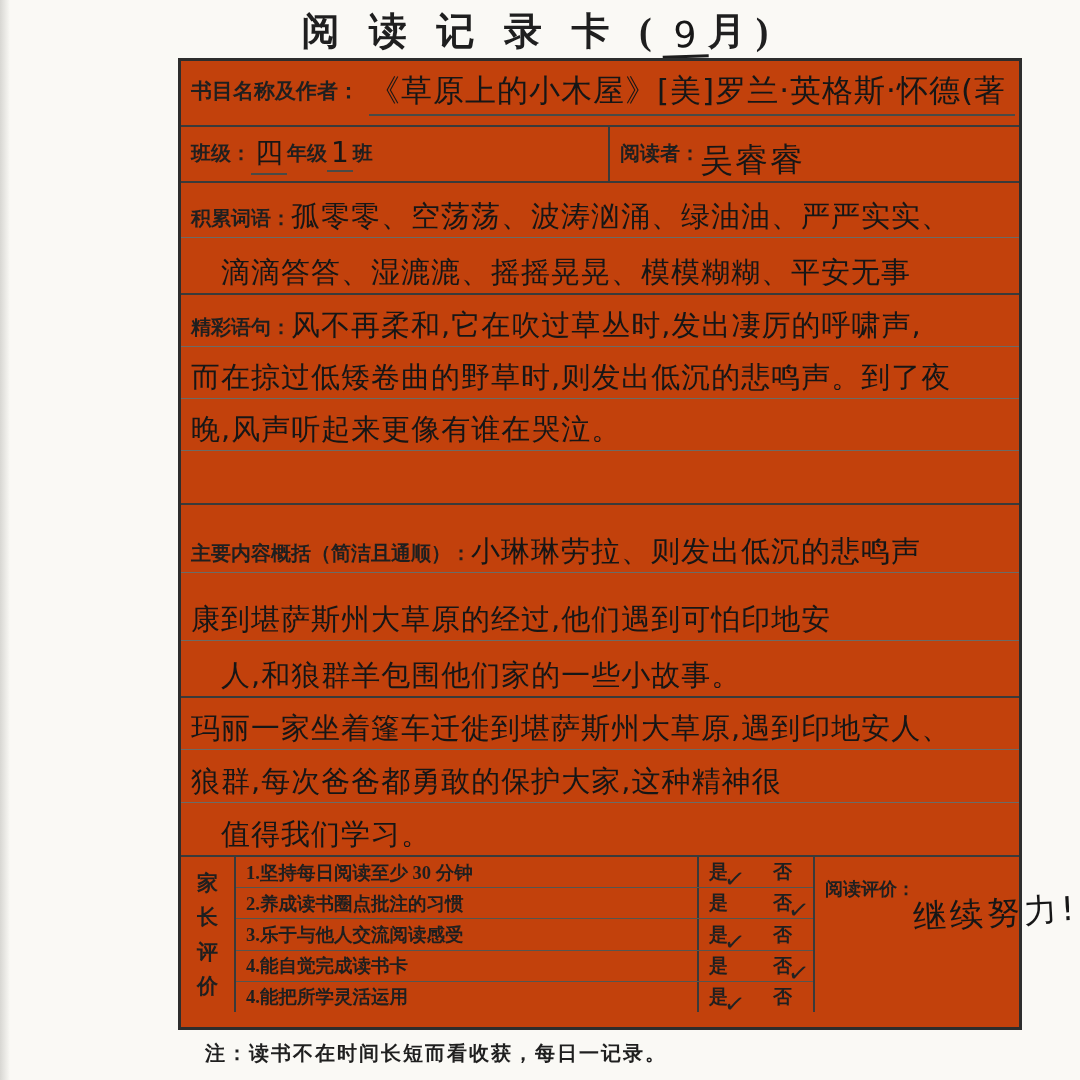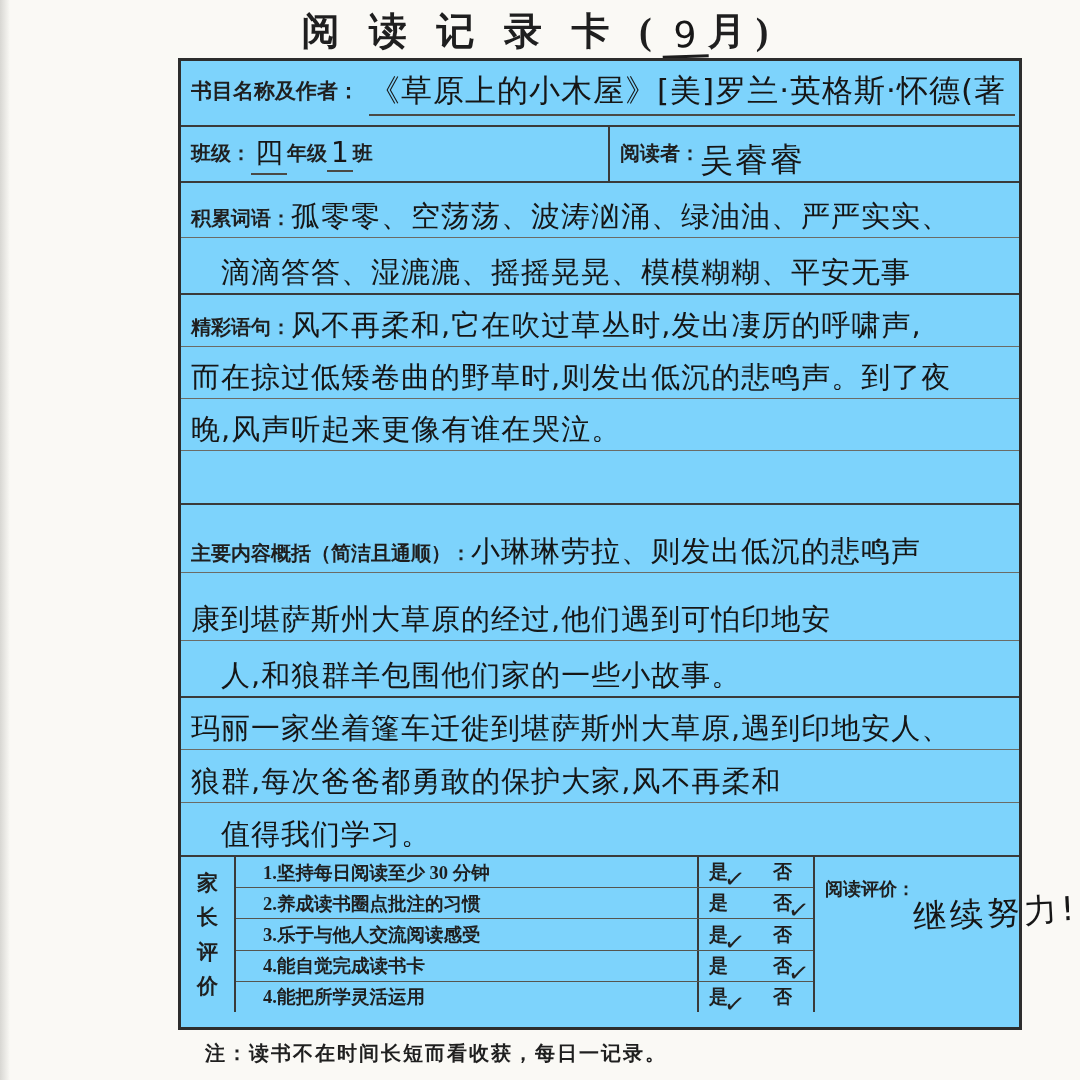--- a/index.html
+++ b/index.html
@@ -10,21 +10,21 @@
   .pr{font-family:"Liberation Serif","DejaVu Serif",serif;font-weight:700;}
   .hw{font-family:"DejaVu Sans",sans-serif;font-weight:400;color:#161616;}
   
   .title{position:absolute;top:6px;left:0;width:100%;text-align:center;font-size:38px;
          letter-spacing:10px;white-space:nowrap;}
   .month-blank{display:inline-block;min-width:46px;border-bottom:3px solid #1d1d1d;
          text-align:center;font-size:36px;letter-spacing:0;transform:translateY(3px) rotate(-2deg);}
   
   .card{position:absolute;left:178px;top:58px;width:844px;height:972px;
         border:3px solid #2d2d2d;box-sizing:border-box;display:flex;flex-direction:column;
-        background:#7dd3fc;}
+        background:#c2410c;}
   .row{box-sizing:border-box;border-bottom:2px solid #3a3a3a;position:relative;}
   .row:last-child{border-bottom:none;}
   .line{box-sizing:border-box;display:flex;align-items:flex-end;
         padding:0 6px 4px 10px;border-bottom:1.5px solid #6b6b66;overflow:hidden;white-space:nowrap;}
   .line.last{border-bottom:none;margin-left:30px;}
   .lbl{font-size:20px;line-height:1.2;flex-shrink:0;padding-bottom:3px;}
   .hw-line{font-size:29px;line-height:1.1;letter-spacing:1px;}
   
   .rowA{height:66px;display:flex;align-items:center;padding:0 4px 0 10px;overflow:hidden;}
   .rowA .lbl{font-size:21px;}
@@ -42,21 +42,21 @@
   .h55{height:55px;} .h52{height:52px;} .h53{height:53px;} .h56{height:68px;}
   
   .rowG{height:155px;display:flex;border-bottom:none;}
   .sideCol{width:55px;box-sizing:border-box;border-right:2px solid #3a3a3a;display:flex;
            flex-direction:column;align-items:center;justify-content:space-evenly;
            font-size:21px;padding:6px 0;}
   .itemsCol{flex:1;display:flex;flex-direction:column;}
   .itemRow{flex:1;display:flex;box-sizing:border-box;border-bottom:1.5px solid #55554f;}
   .itemRow.last{border-bottom:none;}
   .crit{flex:1;display:flex;align-items:center;padding-left:10px;font-size:18.5px;
-        box-sizing:border-box;white-space:nowrap;overflow:hidden;margin-left:17px;}
+        box-sizing:border-box;white-space:nowrap;overflow:hidden;}
   .yesno{width:116px;box-sizing:border-box;border-left:2px solid #3a3a3a;display:flex;
          align-items:center;padding:0 10px;font-size:19px;justify-content:space-between;}
   .yn{display:inline-flex;align-items:center;}
   .chk{display:inline-block;font-size:25px;line-height:0.8;color:#222;
        transform:rotate(8deg) translateY(7px);margin-left:-3px;width:14px;}
   .evalCol{width:206px;box-sizing:border-box;border-left:2px solid #3a3a3a;
            padding:22px 6px 0 10px;display:flex;flex-direction:row;}
   .evalCol .lbl{font-size:18px;padding-bottom:0;}
   .eval-hw{font-size:33px;letter-spacing:4px;margin-top:12px;transform:rotate(-3deg);
            white-space:nowrap;}
@@ -128,21 +128,21 @@
       <div class="line h55 last">
         <span class="hw hw-line">人,和狼群羊包围他们家的一些小故事。</span>
       </div>
     </div>
 
     <div class="row">
       <div class="line h52">
         <span class="hw hw-line">玛丽一家坐着篷车迁徙到堪萨斯州大草原,遇到印地安人、</span>
       </div>
       <div class="line h53">
-        <span class="hw hw-line">狼群,每次爸爸都勇敢的保护大家,风不再柔和</span>
+        <span class="hw hw-line">狼群,每次爸爸都勇敢的保护大家,这种精神很</span>
       </div>
       <div class="line h52 last">
         <span class="hw hw-line">值得我们学习。</span>
       </div>
     </div>
 
     <div class="row rowG">
       <div class="sideCol pr">
         <span>家</span>
         <span>长</span>

